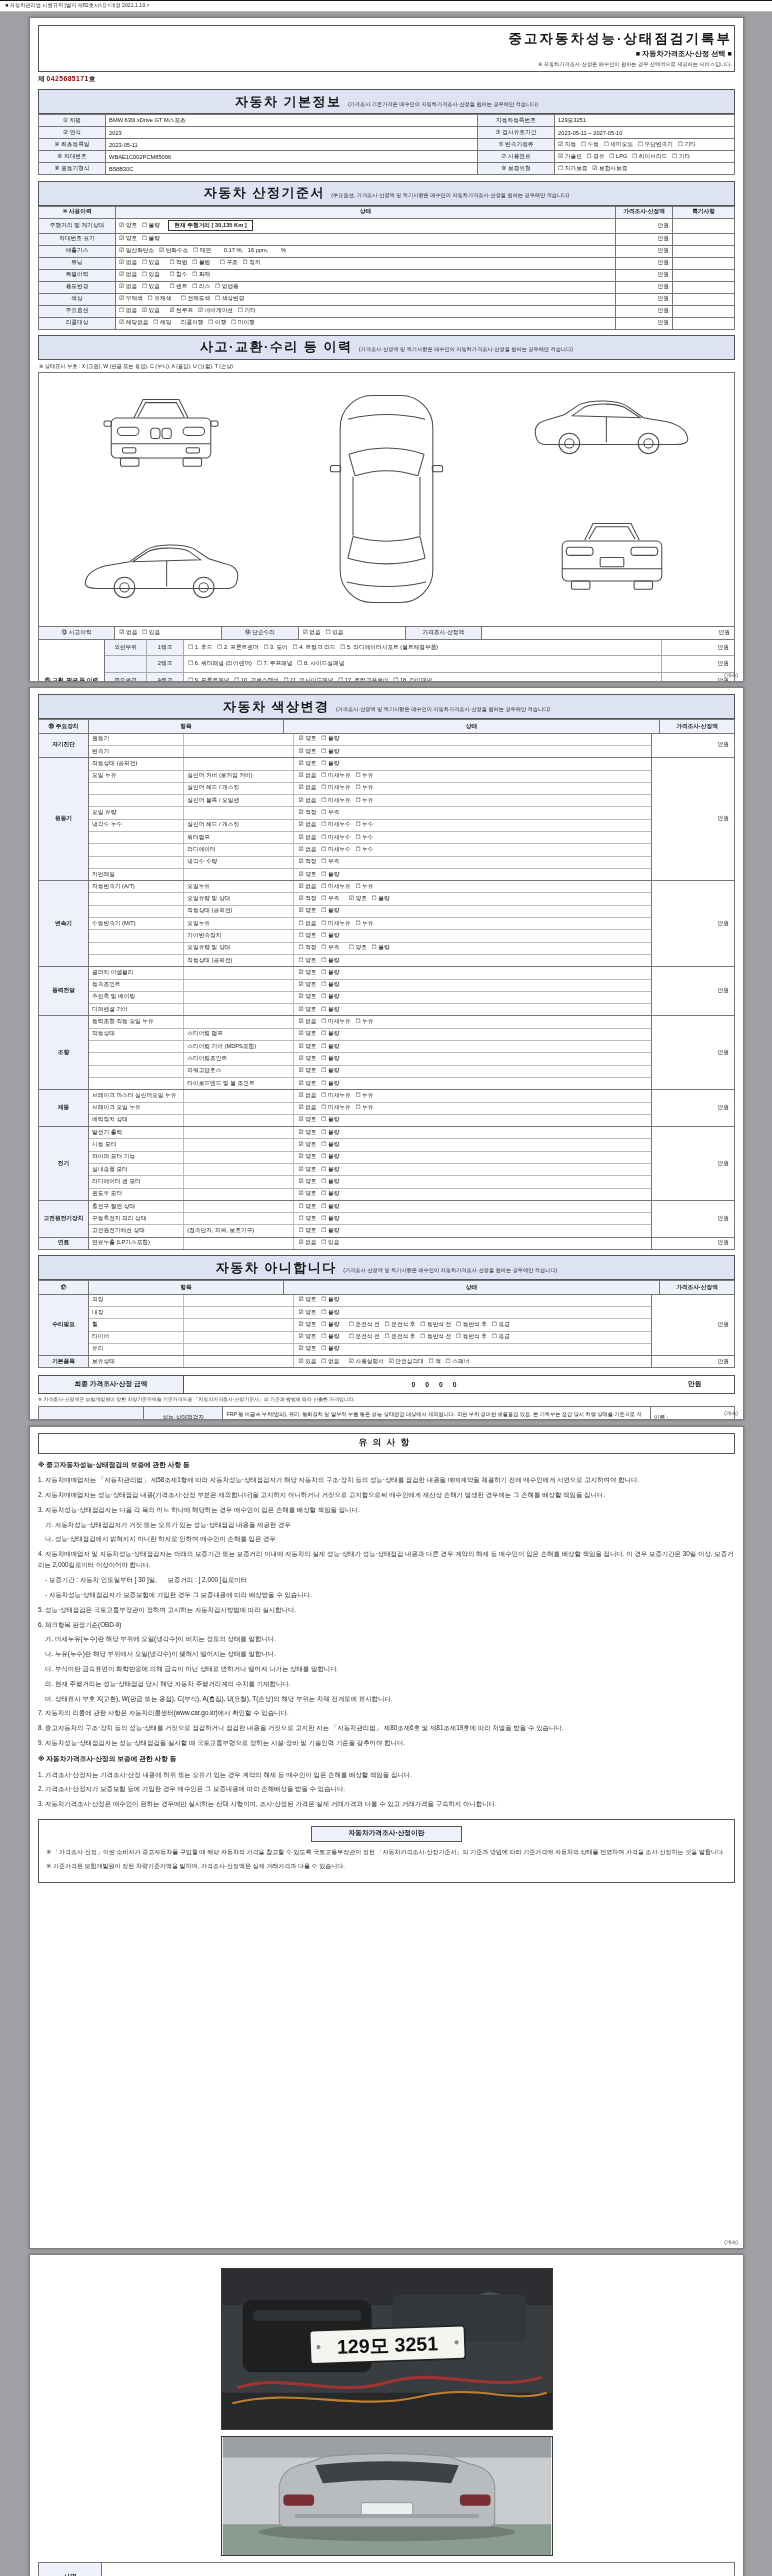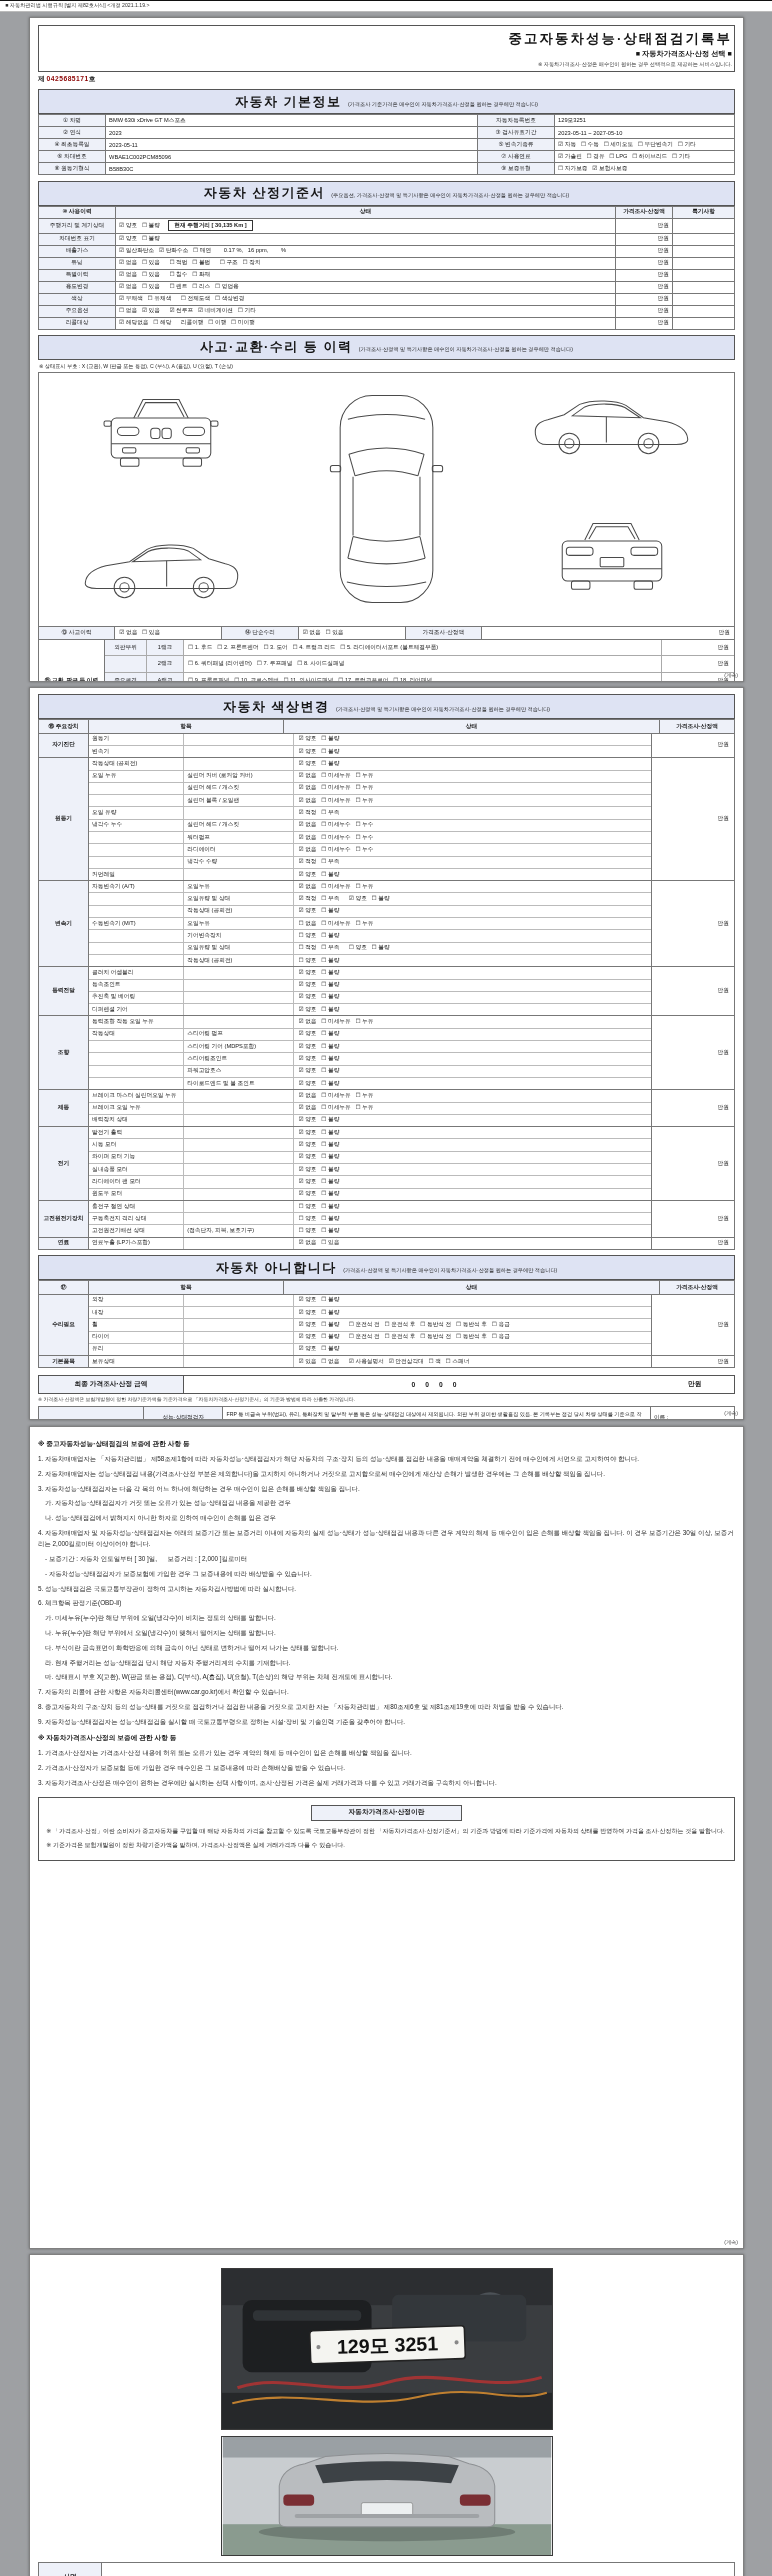--- a/index.html
+++ b/index.html
@@ -719,20 +719,21 @@
       <td class="val txt ws"></td>
       <td class="val">이름 :</td>
     </tr>
     </tbody>
   </table>
 
   <div class="cont">(계속)</div>
 </div>
 
 <div class="page" style="height:809px">
+  <div class="ntitle">유의사항</div>
 
   <div class="nsec">※ 중고자동차성능·상태점검의 보증에 관한 사항 등</div>
   <div>
 
   <p class="np">1. 자동차매매업자는 「자동차관리법」 제58조제1항에 따라 자동차성능·상태점검자가 해당 자동차의 구조·장치 등의 성능·상태를 점검한 내용을 매매계약을 체결하기 전에 매수인에게 서면으로 고지하여야 합니다.</p>
       <p class="np">2. 자동차매매업자는 성능·상태점검 내용(가격조사·산정 부분은 제외합니다)을 고지하지 아니하거나 거짓으로 고지함으로써 매수인에게 재산상 손해가 발생한 경우에는 그 손해를 배상할 책임을 집니다.</p>
       <p class="np">3. 자동차성능·상태점검자는 다음 각 목의 어느 하나에 해당하는 경우 매수인이 입은 손해를 배상할 책임을 집니다.</p>
       <p class="np">    가. 자동차성능·상태점검자가 거짓 또는 오류가 있는 성능·상태점검 내용을 제공한 경우</p>
       <p class="np">    나. 성능·상태점검에서 밝혀지지 아니한 하자로 인하여 매수인이 손해를 입은 경우</p>
       <p class="np">4. 자동차매매업자 및 자동차성능·상태점검자는 아래의 보증기간 또는 보증거리 이내에 자동차의 실제 성능·상태가 성능·상태점검 내용과 다른 경우 계약의 해제 등 매수인이 입은 손해를 배상할 책임을 집니다. 이 경우 보증기간은 30일 이상, 보증거리는 2,000킬로미터 이상이어야 합니다.</p>

